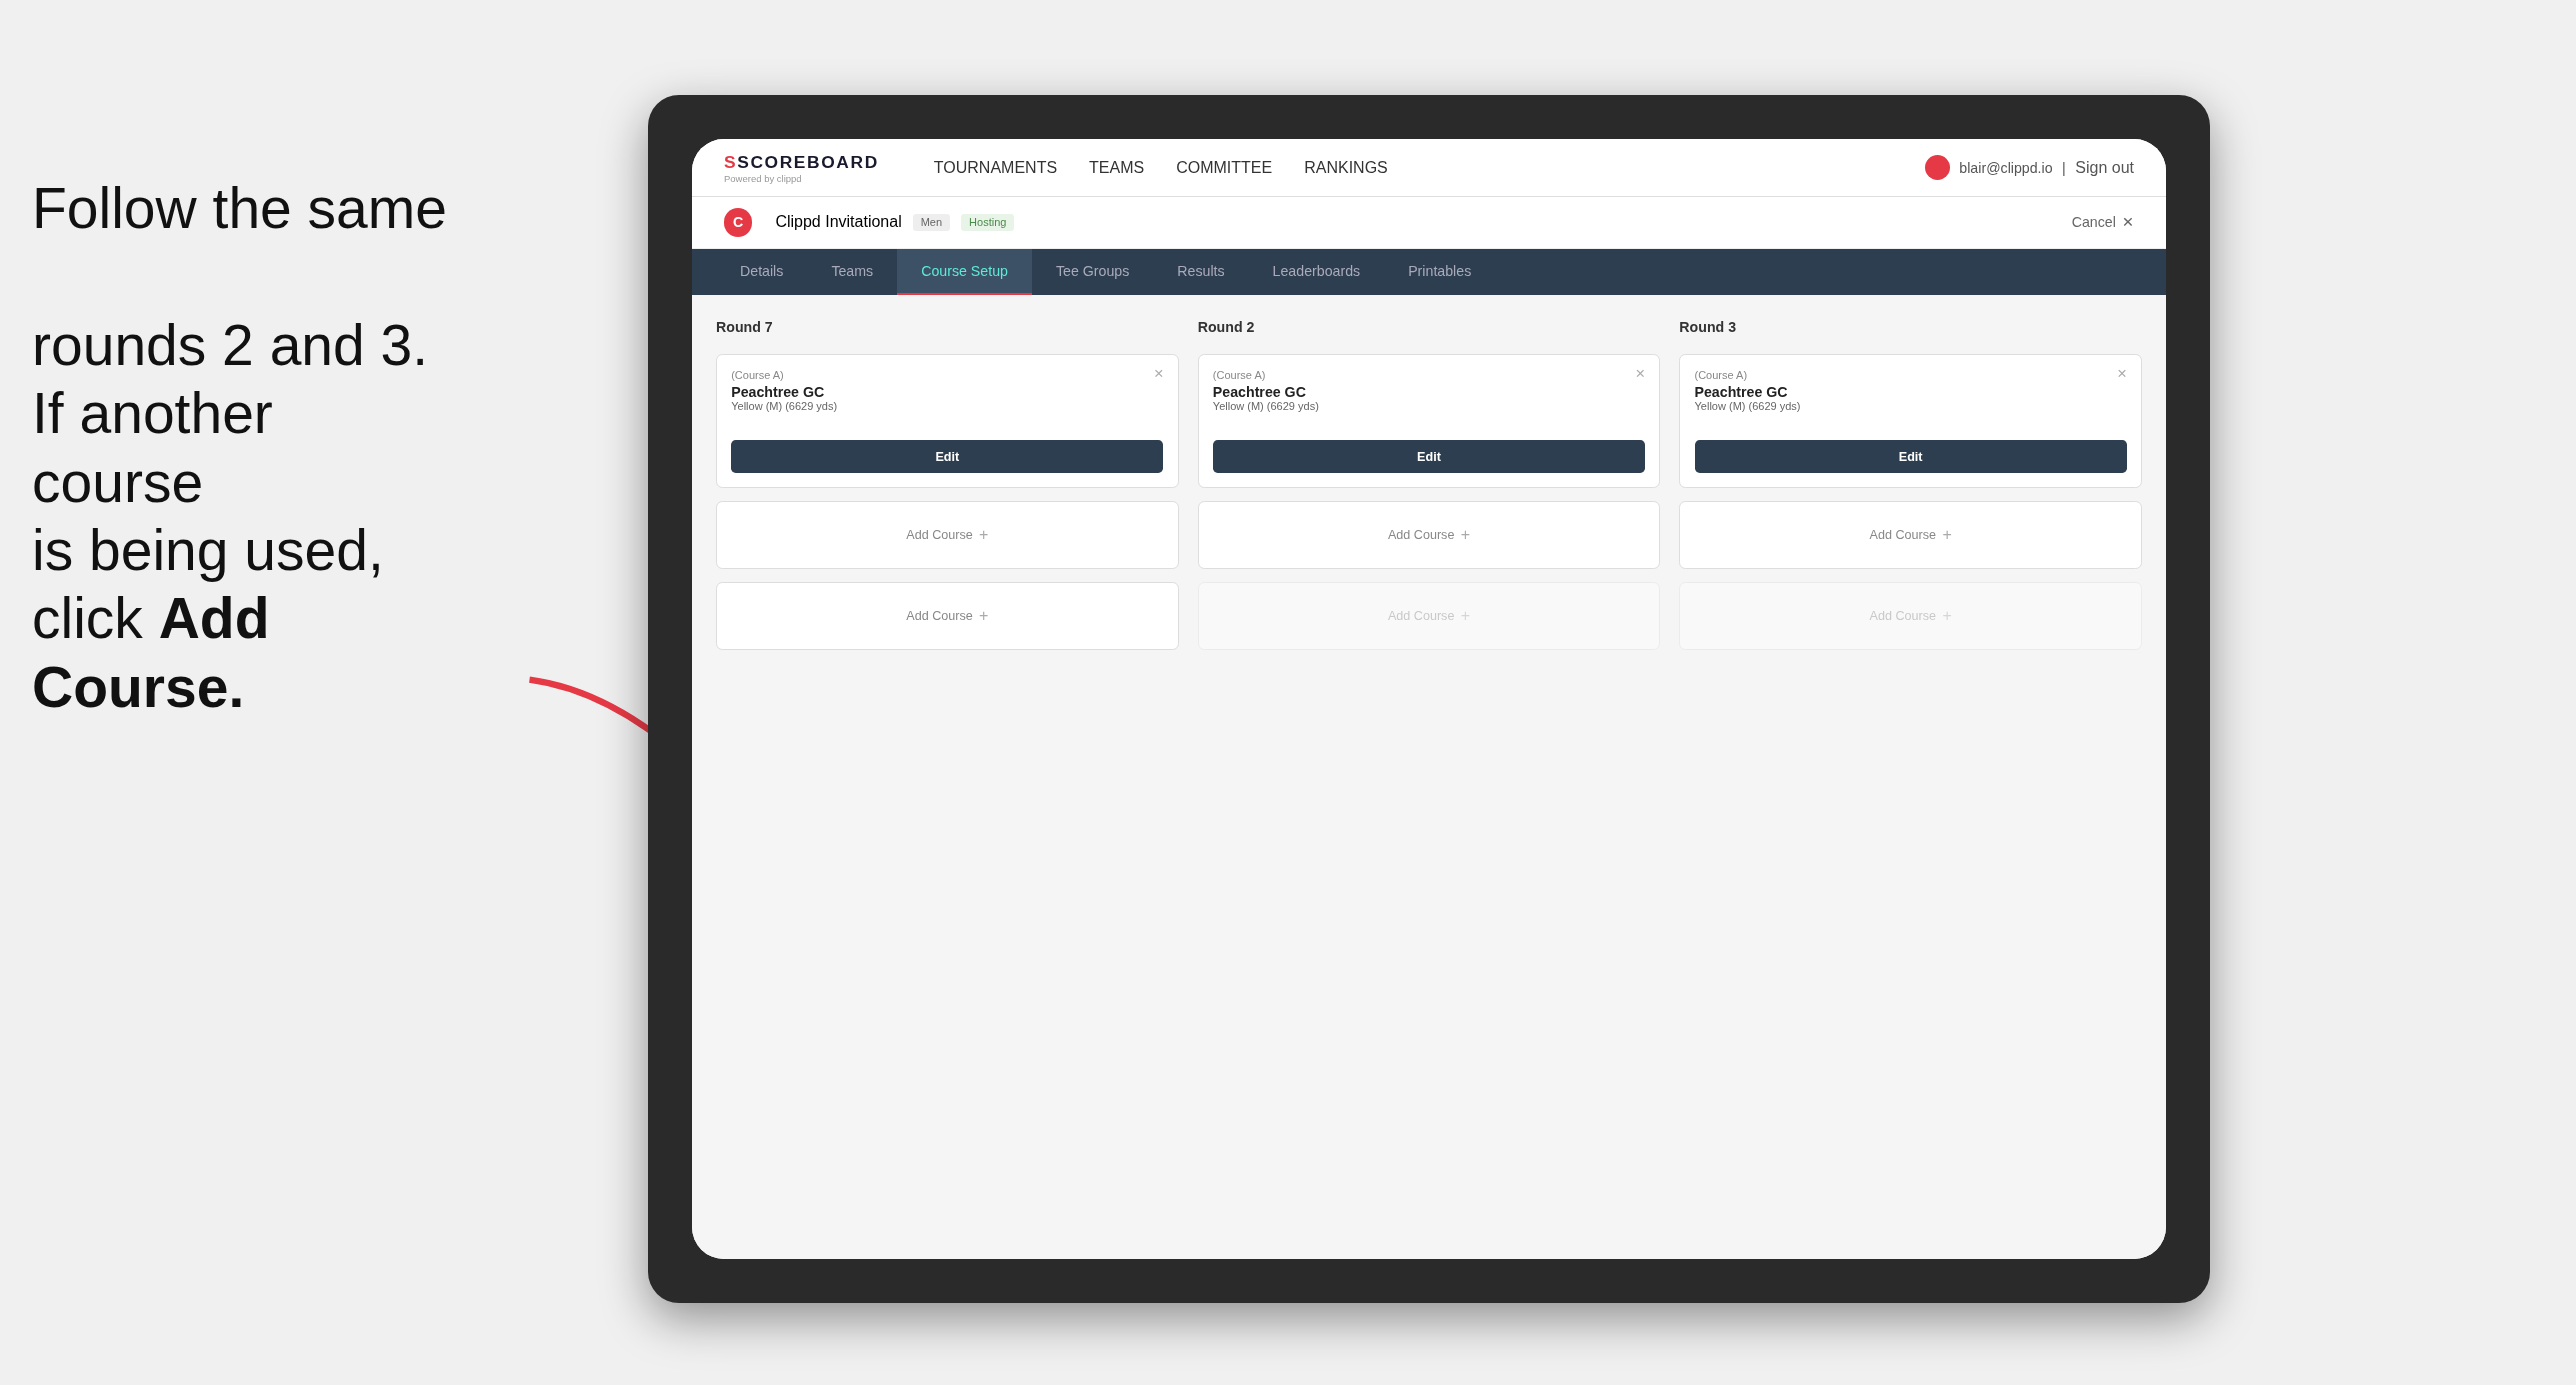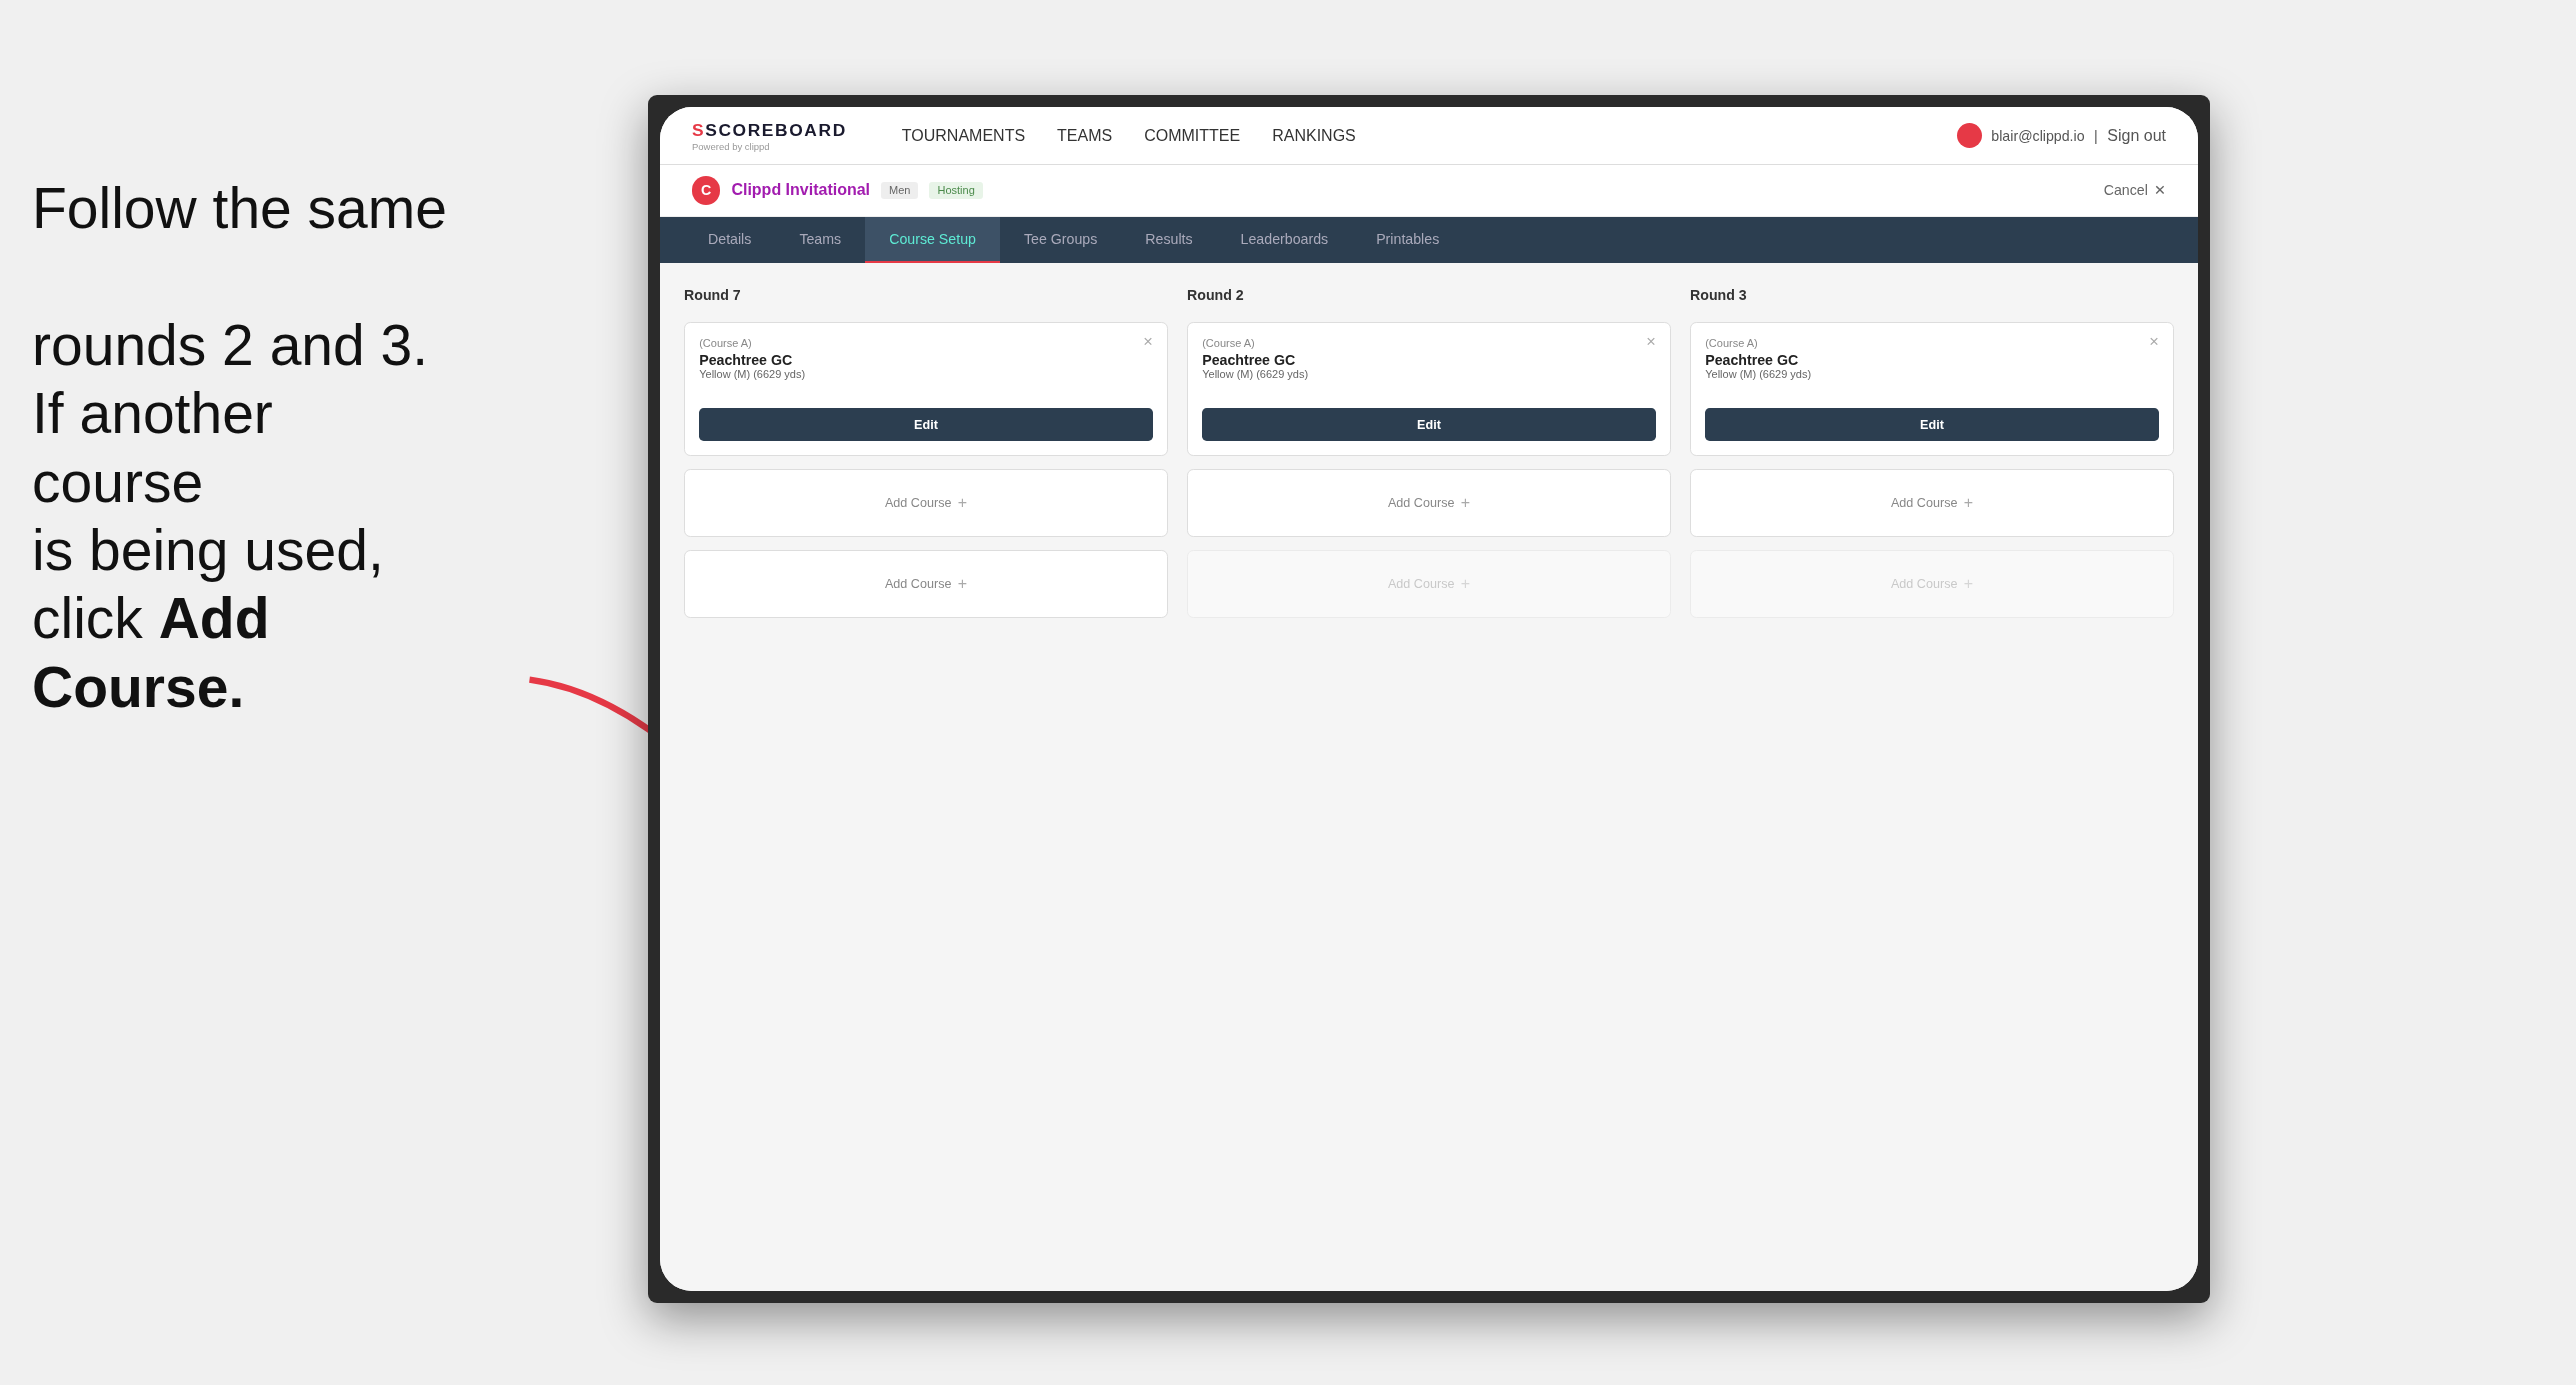--- a/index.html
+++ b/index.html
@@ -42,22 +42,22 @@
     }
 
     
     .tablet {
       position: absolute;
       left: 648px;
       top: 95px;
       width: 1562px;
       height: 1208px;
       background: #2a2a2a;
-      border-radius: 9px;
-      padding: 12px;
+      border-radius: 31px;
+      padding: 44px;
       box-shadow: 0 16px 47px rgba(0,0,0,0.4);
     }
 
     .tablet-screen {
       width: 100%;
       height: 100%;
       background: #fff;
       border-radius: 32px;
       overflow: hidden;
       display: flex;
@@ -149,22 +149,23 @@
       border-radius: 50%;
       display: flex;
       align-items: center;
       justify-content: center;
       color: white;
       font-weight: 900;
       font-size: 14.2px;
     }
     .tournament-name {
       font-size: 16px;
-      font-weight: 700;
-      color: #a21caf;
+      font-weight: 400;
+      color: #000000;
+      margin-left: 12px;
     }
     .tournament-badge {
       background: #eee;
       color: #666;
       font-size: 11px;
       padding: 2.4px 8px;
       border-radius: 3.2px;
     }
     .hosting-badge {
       background: #e8f4e8;

